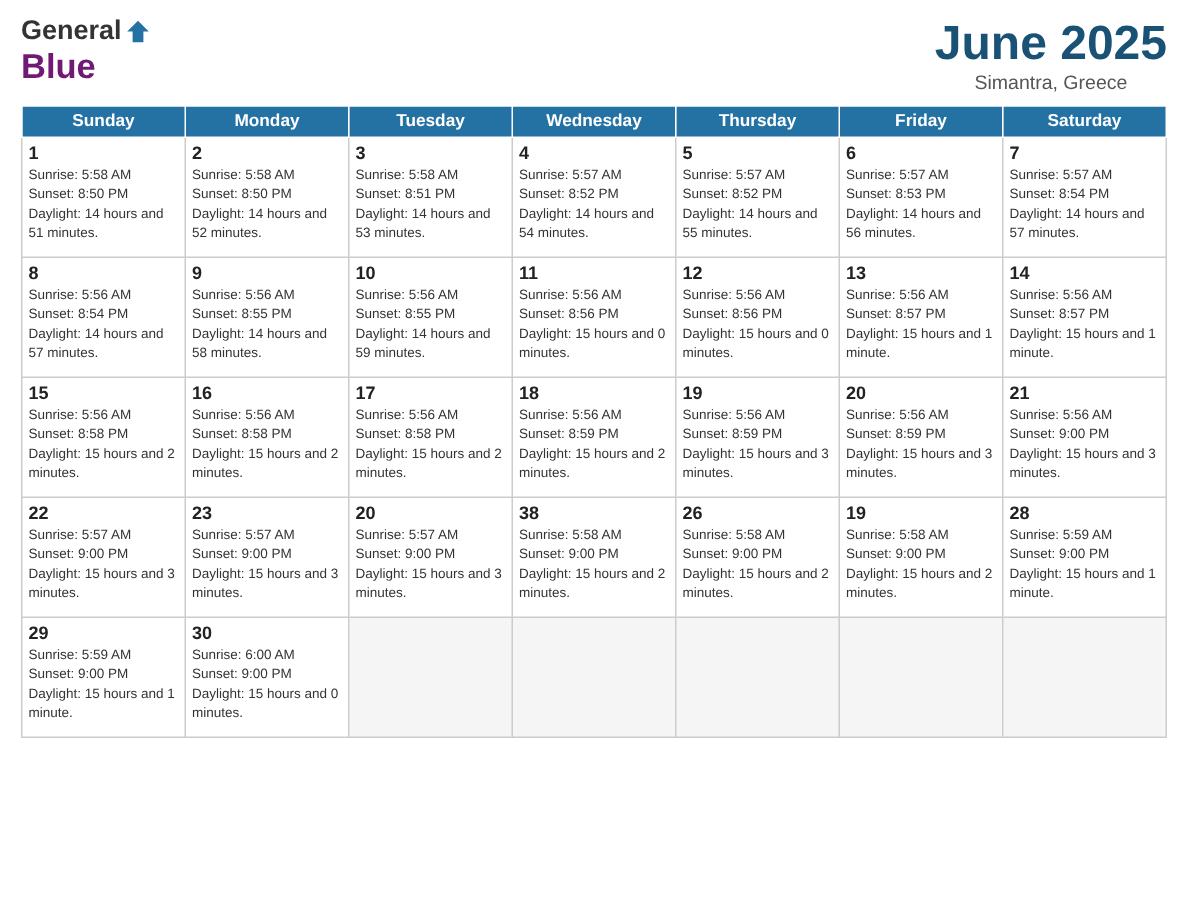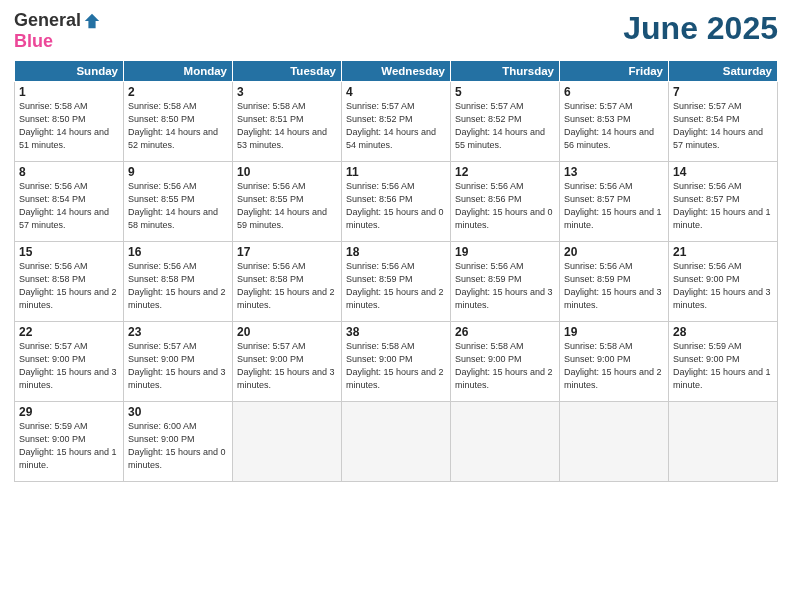--- a/index.html
+++ b/index.html
@@ -31,23 +31,23 @@
       display: flex;
       align-items: center;
       text-align: right;
     }
     .logo-general {
       font-size: 18px;
       font-weight: bold;
       color: #333;
     }
     .logo-blue {
-      font-size: 18px;
-      font-weight: bold;
-      color: #ec4899;
+      font-size: 23px;
+      font-weight: bold;
+      color: #701a75;
     }
     .logo-icon {
       width: 18px;
       height: 18px;
       margin-left: 2px;
     }
     .title-block {
       text-align: center;
     }
     .month-title {
@@ -63,21 +63,21 @@
       width: 100%;
       border-collapse: collapse;
       table-layout: fixed;
     }
     .calendar th {
       background: #2471a3;
       color: #fff;
       font-size: 11.5px;
       font-weight: bold;
       padding: 4px 5px;
-      text-align: right;
+      text-align: center;
       border: 1px solid #fff;
     }
     .calendar td {
       border: 1px solid #ccc;
       vertical-align: top;
       padding: 3px 4px;
       font-size: 9.5px;
       color: #222;
       background: #fff;
       height: 80px;
@@ -107,20 +107,21 @@
       <div class="logo-text">
         <span class="logo-general">General</span>
         <svg class="logo-icon" viewBox="0 0 20 20">
           <polygon points="10,2 18,10 14,10 14,18 6,18 6,10 2,10" fill="#2471a3"></polygon>
         </svg>
       </div>
       <span class="logo-blue">Blue</span>
     </div>
     <div class="title-block">
       <div class="month-title">June 2025</div>
+      <div class="location">Simantra, Greece</div>
     </div>
   </div>
 
   <table class="calendar">
     <thead>
       <tr>
         <th>Sunday</th>
         <th>Monday</th>
         <th>Tuesday</th>
         <th>Wednesday</th>

